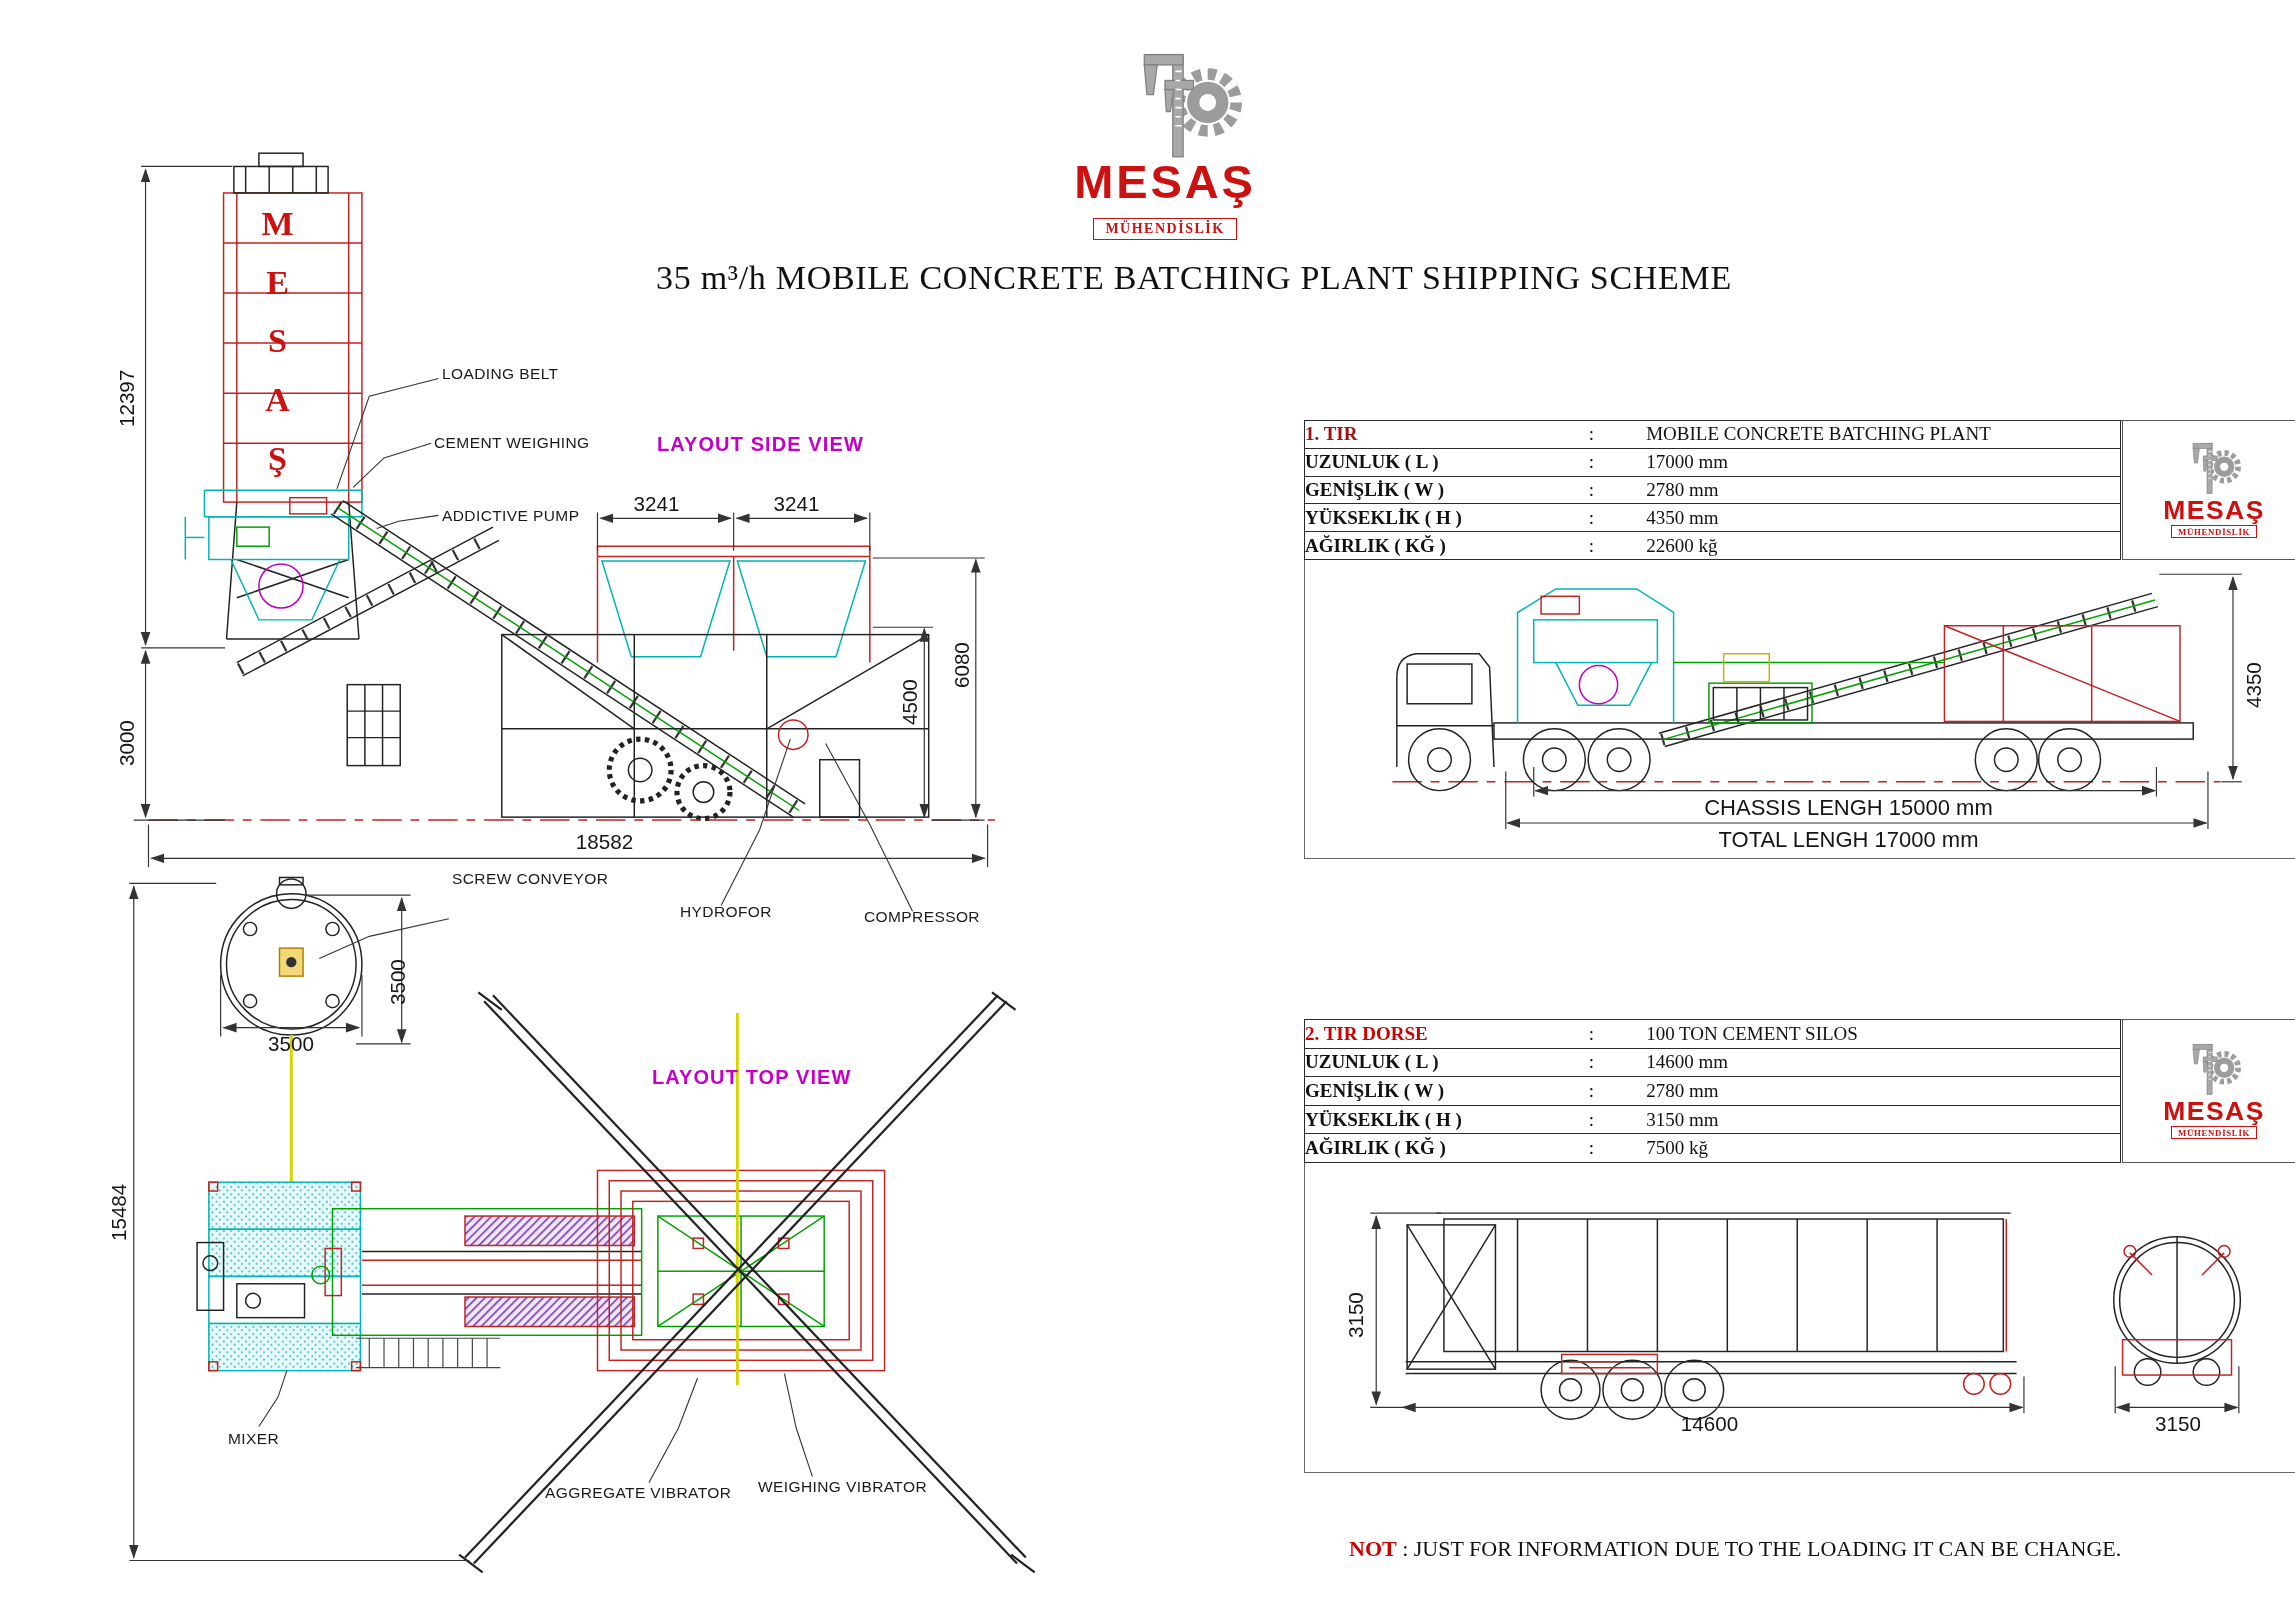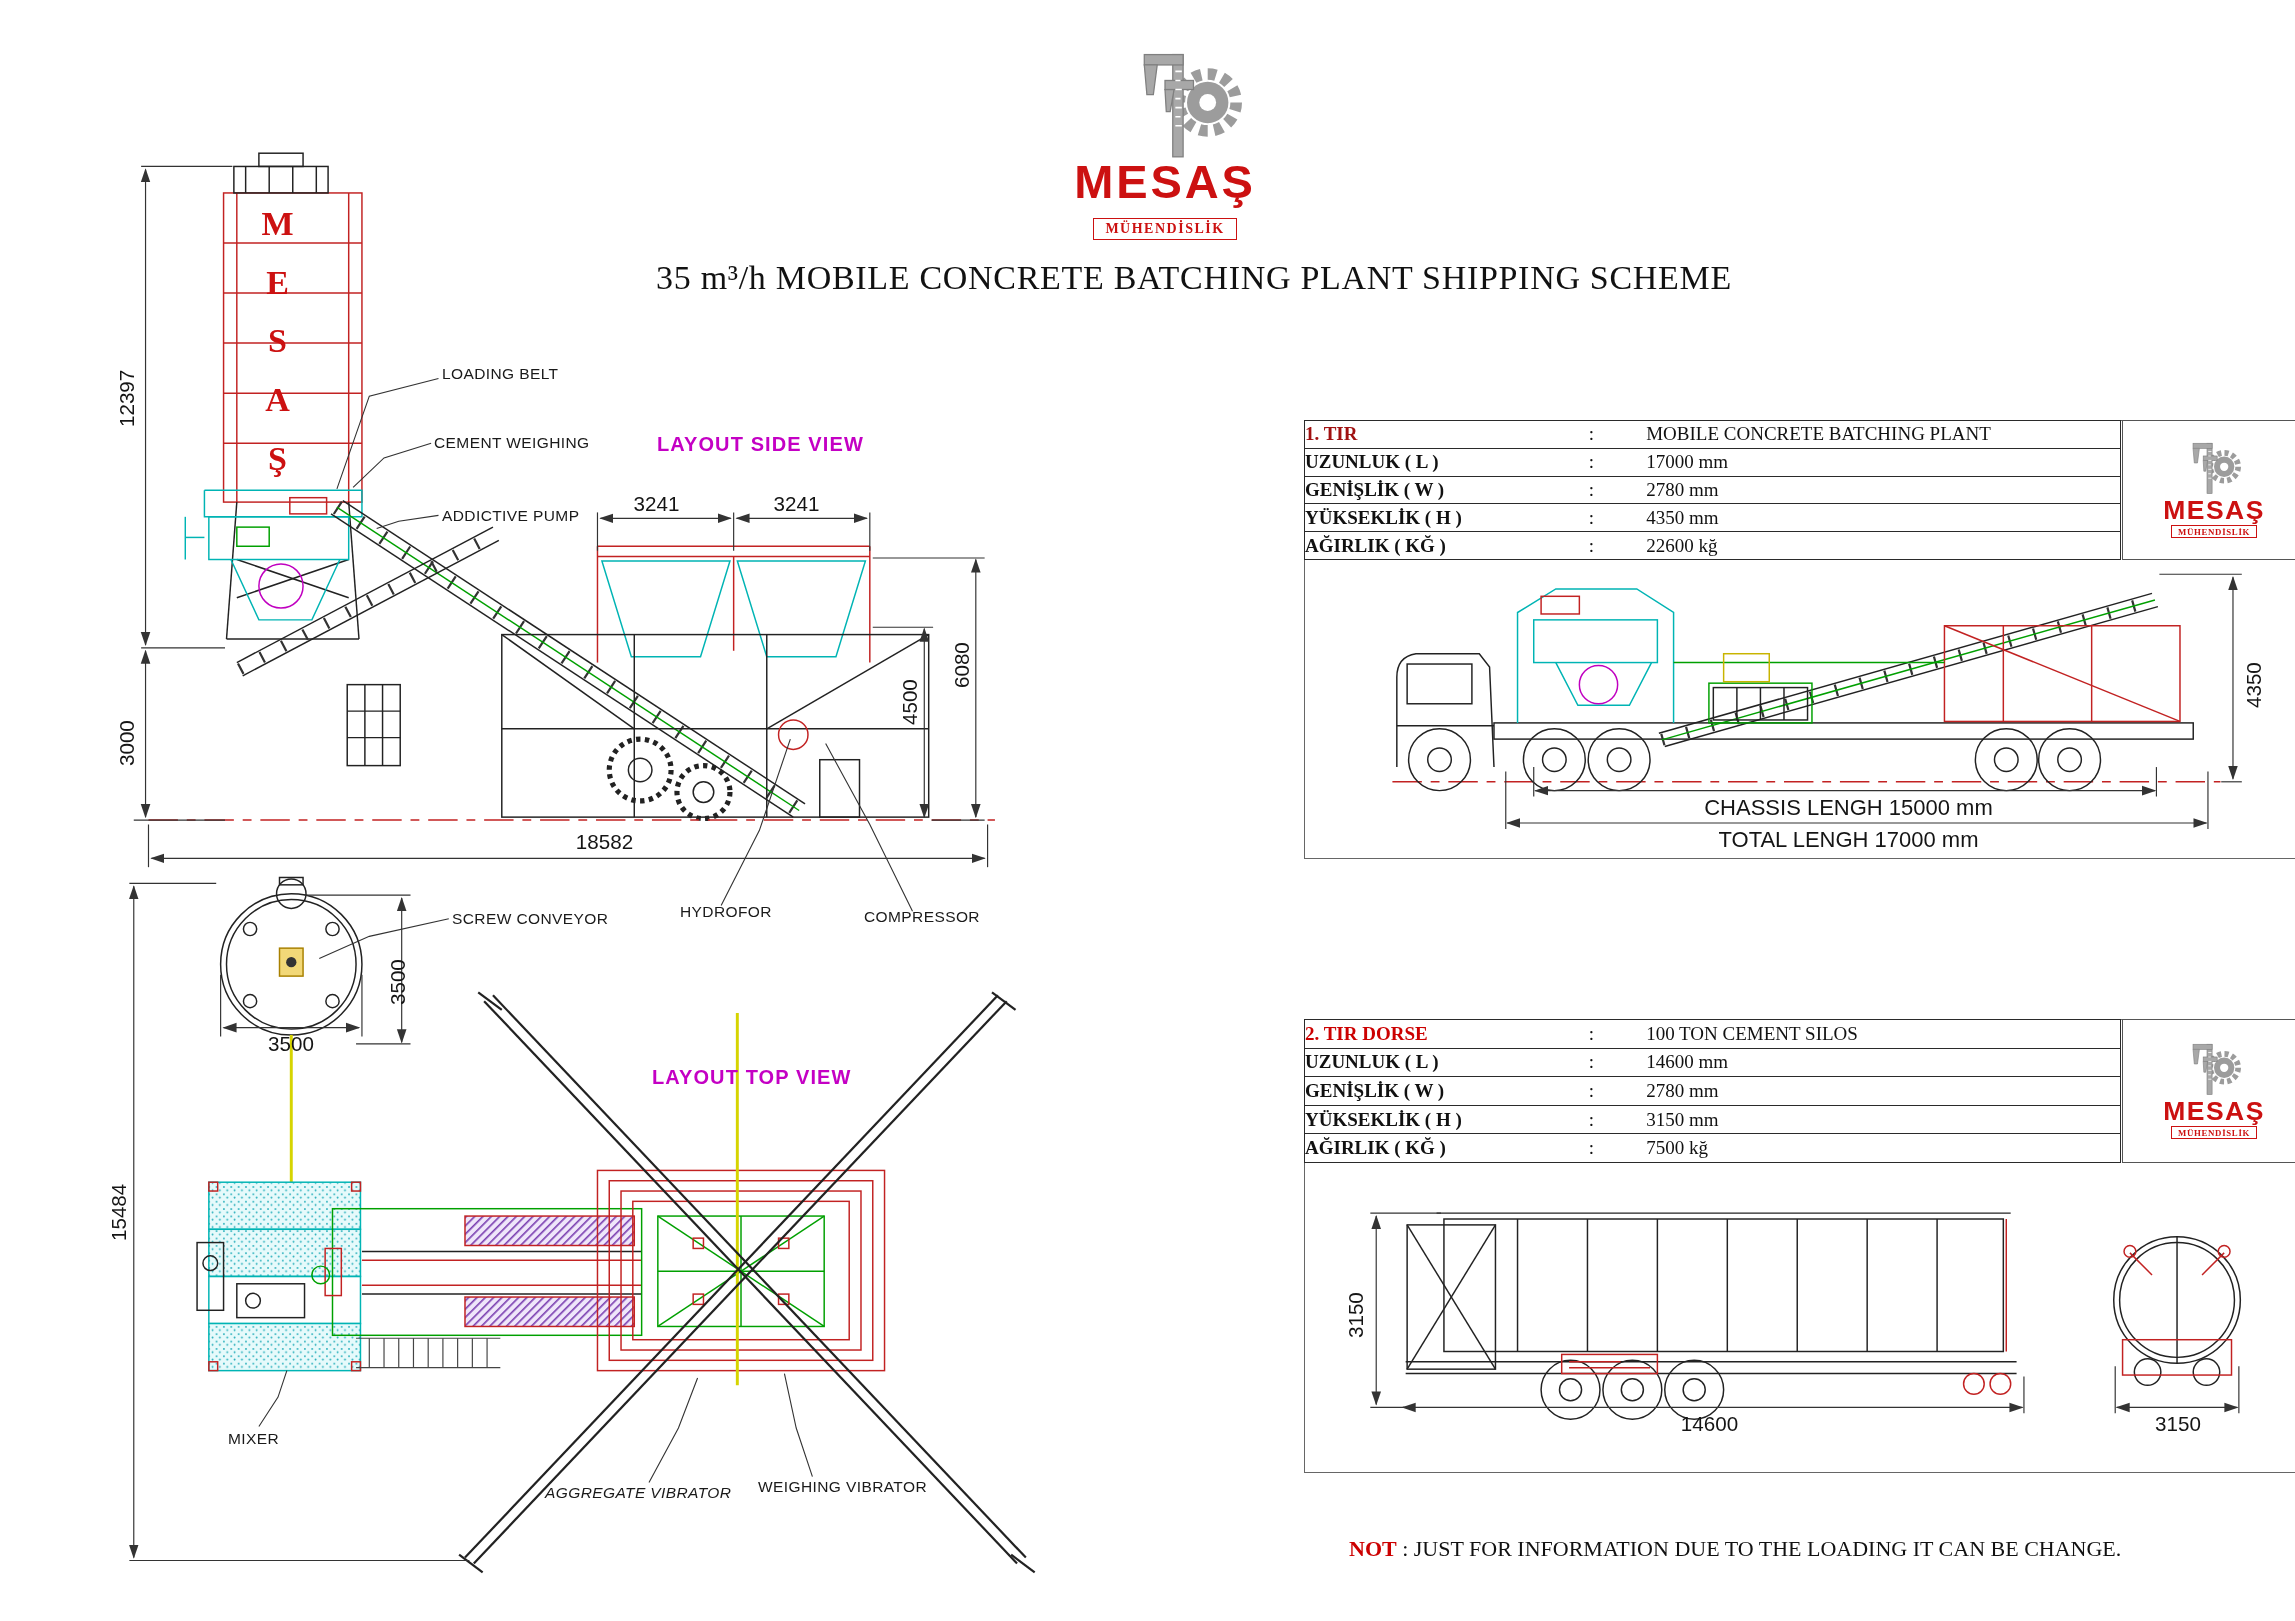--- a/index.html
+++ b/index.html
@@ -503,23 +503,23 @@
 
   <div class="dim v" style="left:99px; top:427px;">12397</div>
   <div class="dim v" style="left:99px; top:766px;">3000</div>
   <div class="dim c" style="left:589px; top:492px; width:103px;">3241</div>
   <div class="dim c" style="left:729px; top:492px; width:103px;">3241</div>
   <div class="dim v" style="left:882px; top:725px;">4500</div>
   <div class="dim v" style="left:934px; top:688px;">6080</div>
   <div class="dim c" style="left:515px; top:830px; width:147px;">18582</div>
 
   <div class="caption" style="left:636px; top:1066px;">LAYOUT TOP VIEW</div>
-  <div class="callout" style="left:436px; top:910px;">SCREW CONVEYOR</div>
+  <div class="callout" style="left:436px; top:870px;">SCREW CONVEYOR</div>
   <div class="callout" style="left:212px; top:1430px;">MIXER</div>
-  <div class="callout" style="left:529px; top:1484px;font-style:italic;">AGGREGATE VIBRATOR</div>
+  <div class="callout" style="left:529px; top:1484px;">AGGREGATE VIBRATOR</div>
   <div class="callout" style="left:742px; top:1478px;">WEIGHING VIBRATOR</div>
 
   <div class="dim v" style="left:370px; top:1005px;">3500</div>
   <div class="dim c" style="left:216px; top:1032px; width:118px;">3500</div>
   <div class="dim v" style="left:91px; top:1241px;">15484</div>
 
   <div class="section-frame" style="left:1288px; top:420px; width:1001px; height:439px;"></div>
 
   <table class="spec-table" style="left:1288px; top:420px; width:817px; height:140px;">
     <tbody>

